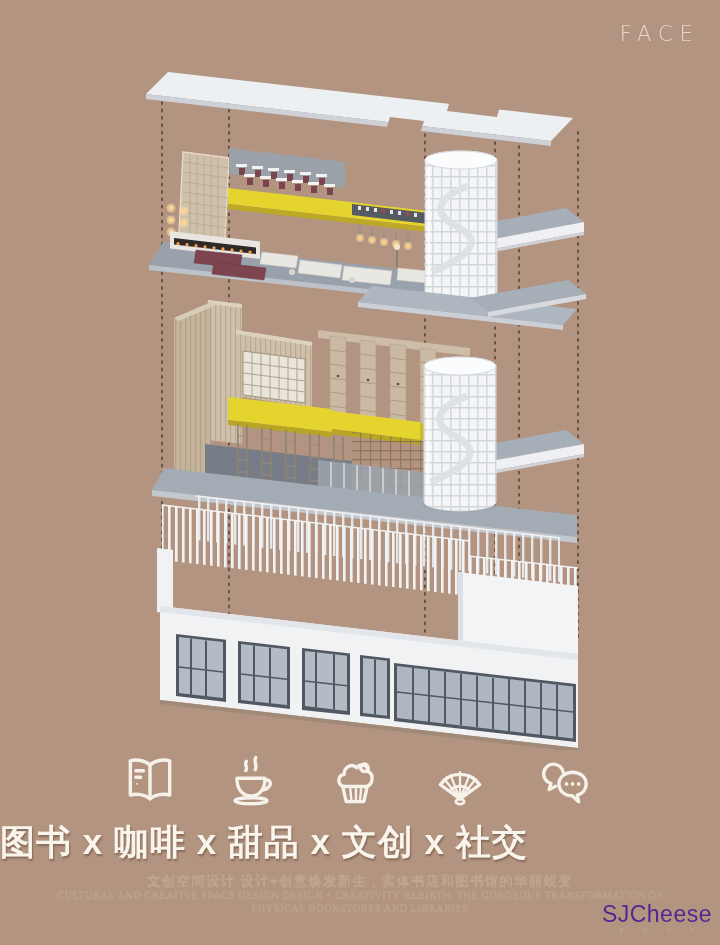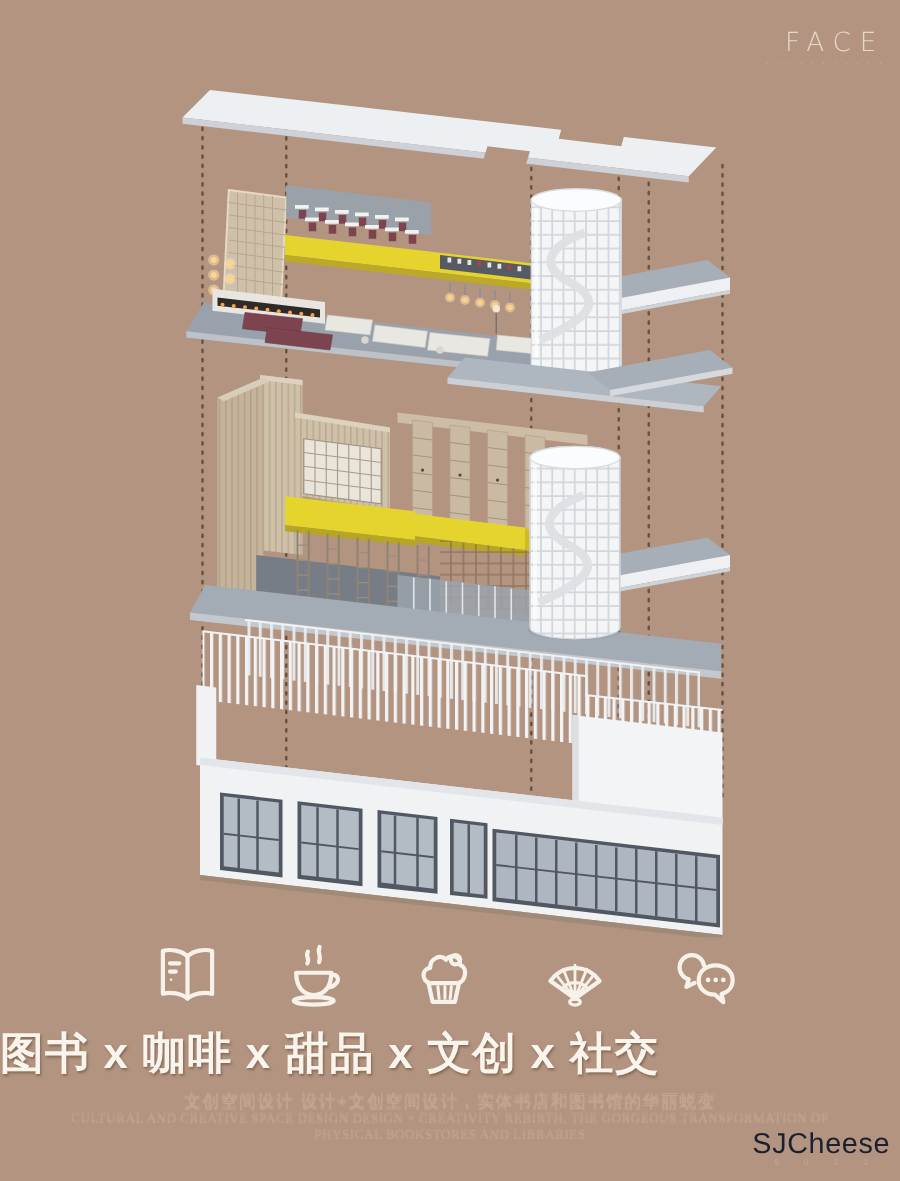--- a/index.html
+++ b/index.html
@@ -1,37 +1,37 @@
 <!DOCTYPE html>
 <html><head>
 <meta charset="utf-8">
 <style>
   html,body{margin:0;padding:0;background:#8d7260;}
   .poster{position:relative;width:720px;height:945px;background:#b29480;overflow:hidden;
           font-family:"Liberation Sans",sans-serif;}
-  .brand{position:absolute;top:22px;right:12px;text-align:right;}
+  .brand{position:absolute;top:22px;right:12px;text-align:left;}
   .brand-text{font-size:21px;font-weight:300;letter-spacing:7px;color:#eadfd0;opacity:.92;
               font-family:"DejaVu Sans",sans-serif;text-indent:7px;}
   .brand-tagline{font-size:5px;letter-spacing:3px;color:#e0d2c1;opacity:.75;margin-top:2px;}
   .scene{position:absolute;top:50px;left:0;}
   .icons-row{position:absolute;top:748px;left:0;width:720px;height:66px;}
   .feat-icon{position:absolute;width:60px;height:62px;}
   .feat-icon svg{width:100%;height:100%;}
   .title{position:absolute;top:819px;left:0;width:720px;
          font-size:35px;font-weight:700;letter-spacing:1px;color:#f9f5ed;
          text-shadow:1px 2px 2px rgba(92,63,45,.5);}
   .sub-cn{position:absolute;top:872px;left:0;width:720px;text-align:center;
           font-size:13.5px;letter-spacing:1.2px;color:#c2a48c;
           text-shadow:0 1px 1px rgba(244,232,218,.32);}
   .sub-en{position:absolute;left:0;width:720px;text-align:center;
           font-family:"Liberation Serif",serif;font-size:10.5px;letter-spacing:.4px;
           color:#bd9f87;text-shadow:0 1px 1px rgba(244,232,218,.28);}
   .sub-en1{top:889px;} .sub-en2{top:902px;}
   .watermark{position:absolute;top:901px;right:8px;text-align:center;}
-  .watermark-text{font-size:23px;font-weight:500;color:#0f172a;opacity:.92;letter-spacing:.5px;}
+  .watermark-text{font-size:23px;font-weight:500;color:#4c1d95;opacity:.92;letter-spacing:.5px;}
   .watermark-sub{font-size:7px;letter-spacing:9px;color:#c3ac98;opacity:.85;margin-top:-1px;text-indent:9px;}
 </style>
 </head>
 <body>
 
 <div class="poster">
 
   <div class="brand">
     <div class="brand-text">FACE</div>
     <div class="brand-tagline">· · · ·  · · · · · · ·</div>
@@ -400,21 +400,21 @@
         <g fill="#f7f2e9" stroke="none">
             <circle cx="32.5" cy="33" r="2"></circle>
             <circle cx="39" cy="33" r="2"></circle>
             <circle cx="45.5" cy="33" r="2"></circle>
           </g>
       </svg>
     </span>
   </div>
 
   <div class="title">图书 x 咖啡 x 甜品 x 文创 x 社交</div>
-  <div class="sub-cn">文创空间设计 设计+文创空间设计，实体书店和图书馆的华丽蜕变</div>
+  <div class="sub-cn">文创空间设计 设计+创意焕发新生，实体书店和图书馆的华丽蜕变</div>
   <div class="sub-en sub-en1">CULTURAL AND CREATIVE SPACE DESIGN DESIGN + CREATIVITY REBIRTH, THE GORGEOUS TRANSFORMATION OF</div>
   <div class="sub-en sub-en2">PHYSICAL BOOKSTORES AND LIBRARIES</div>
 
   <div class="watermark">
     <div class="watermark-text">SJCheese</div>
     <div class="watermark-sub">9 0 2 1</div>
   </div>
 
 </div>
 

